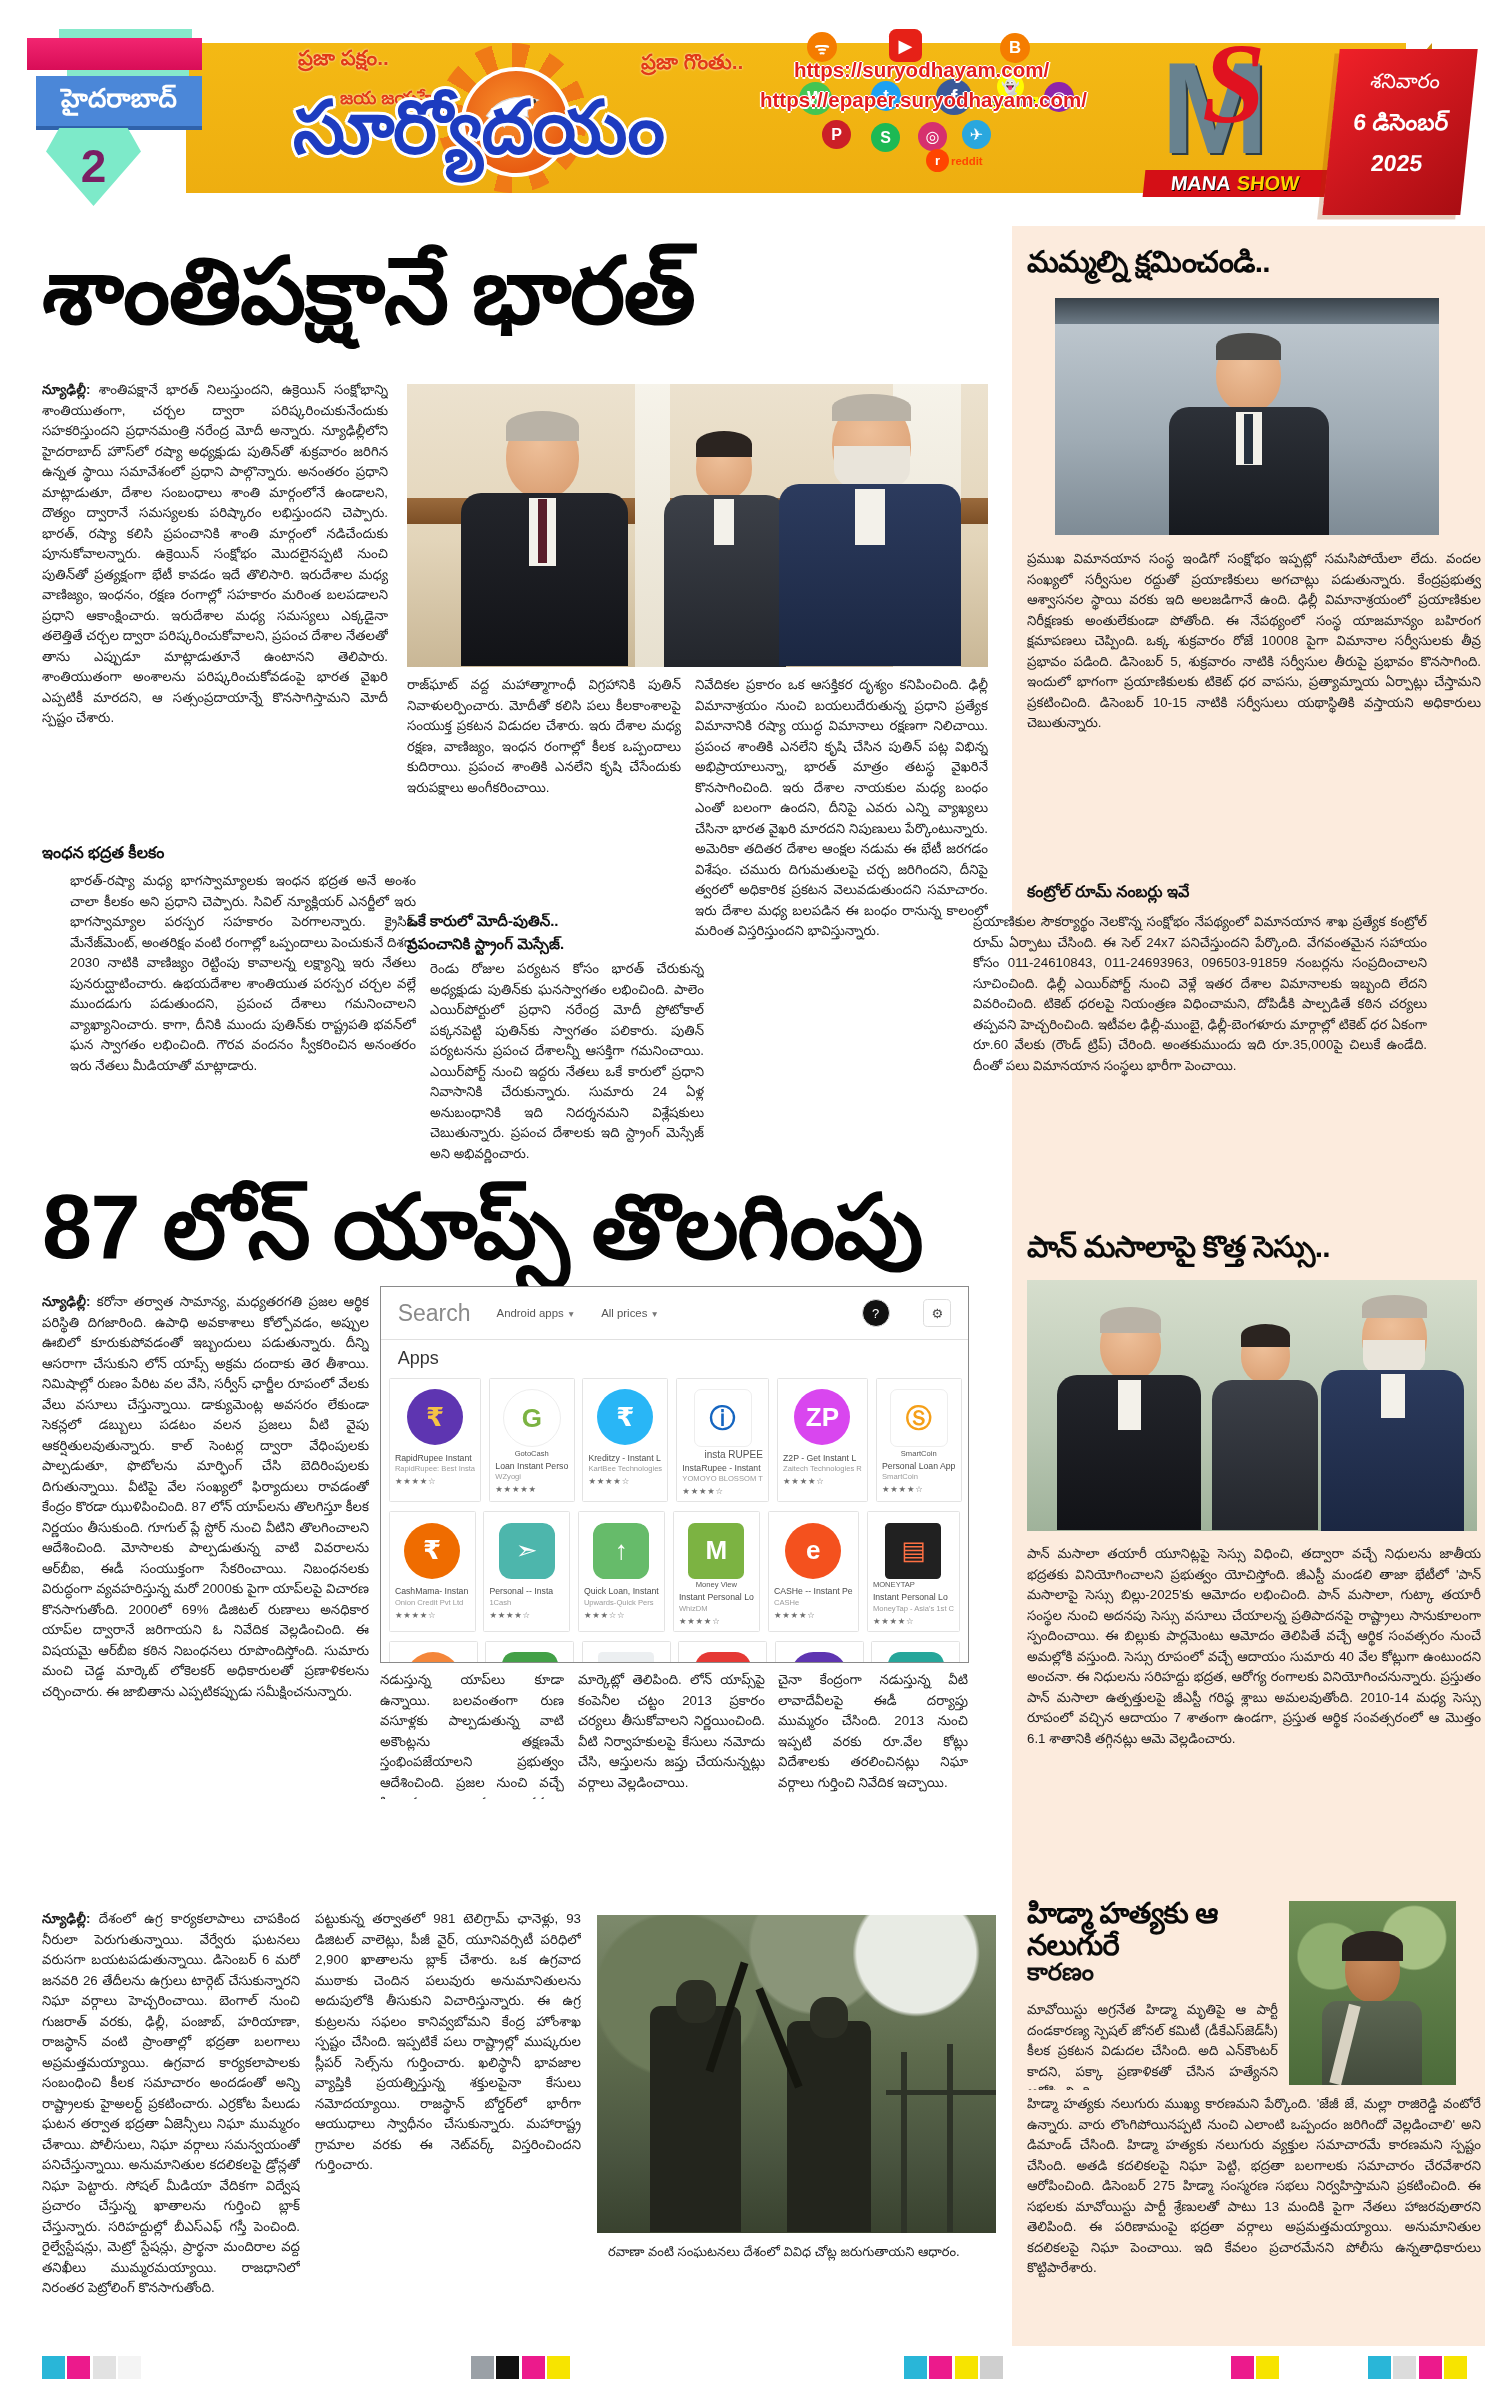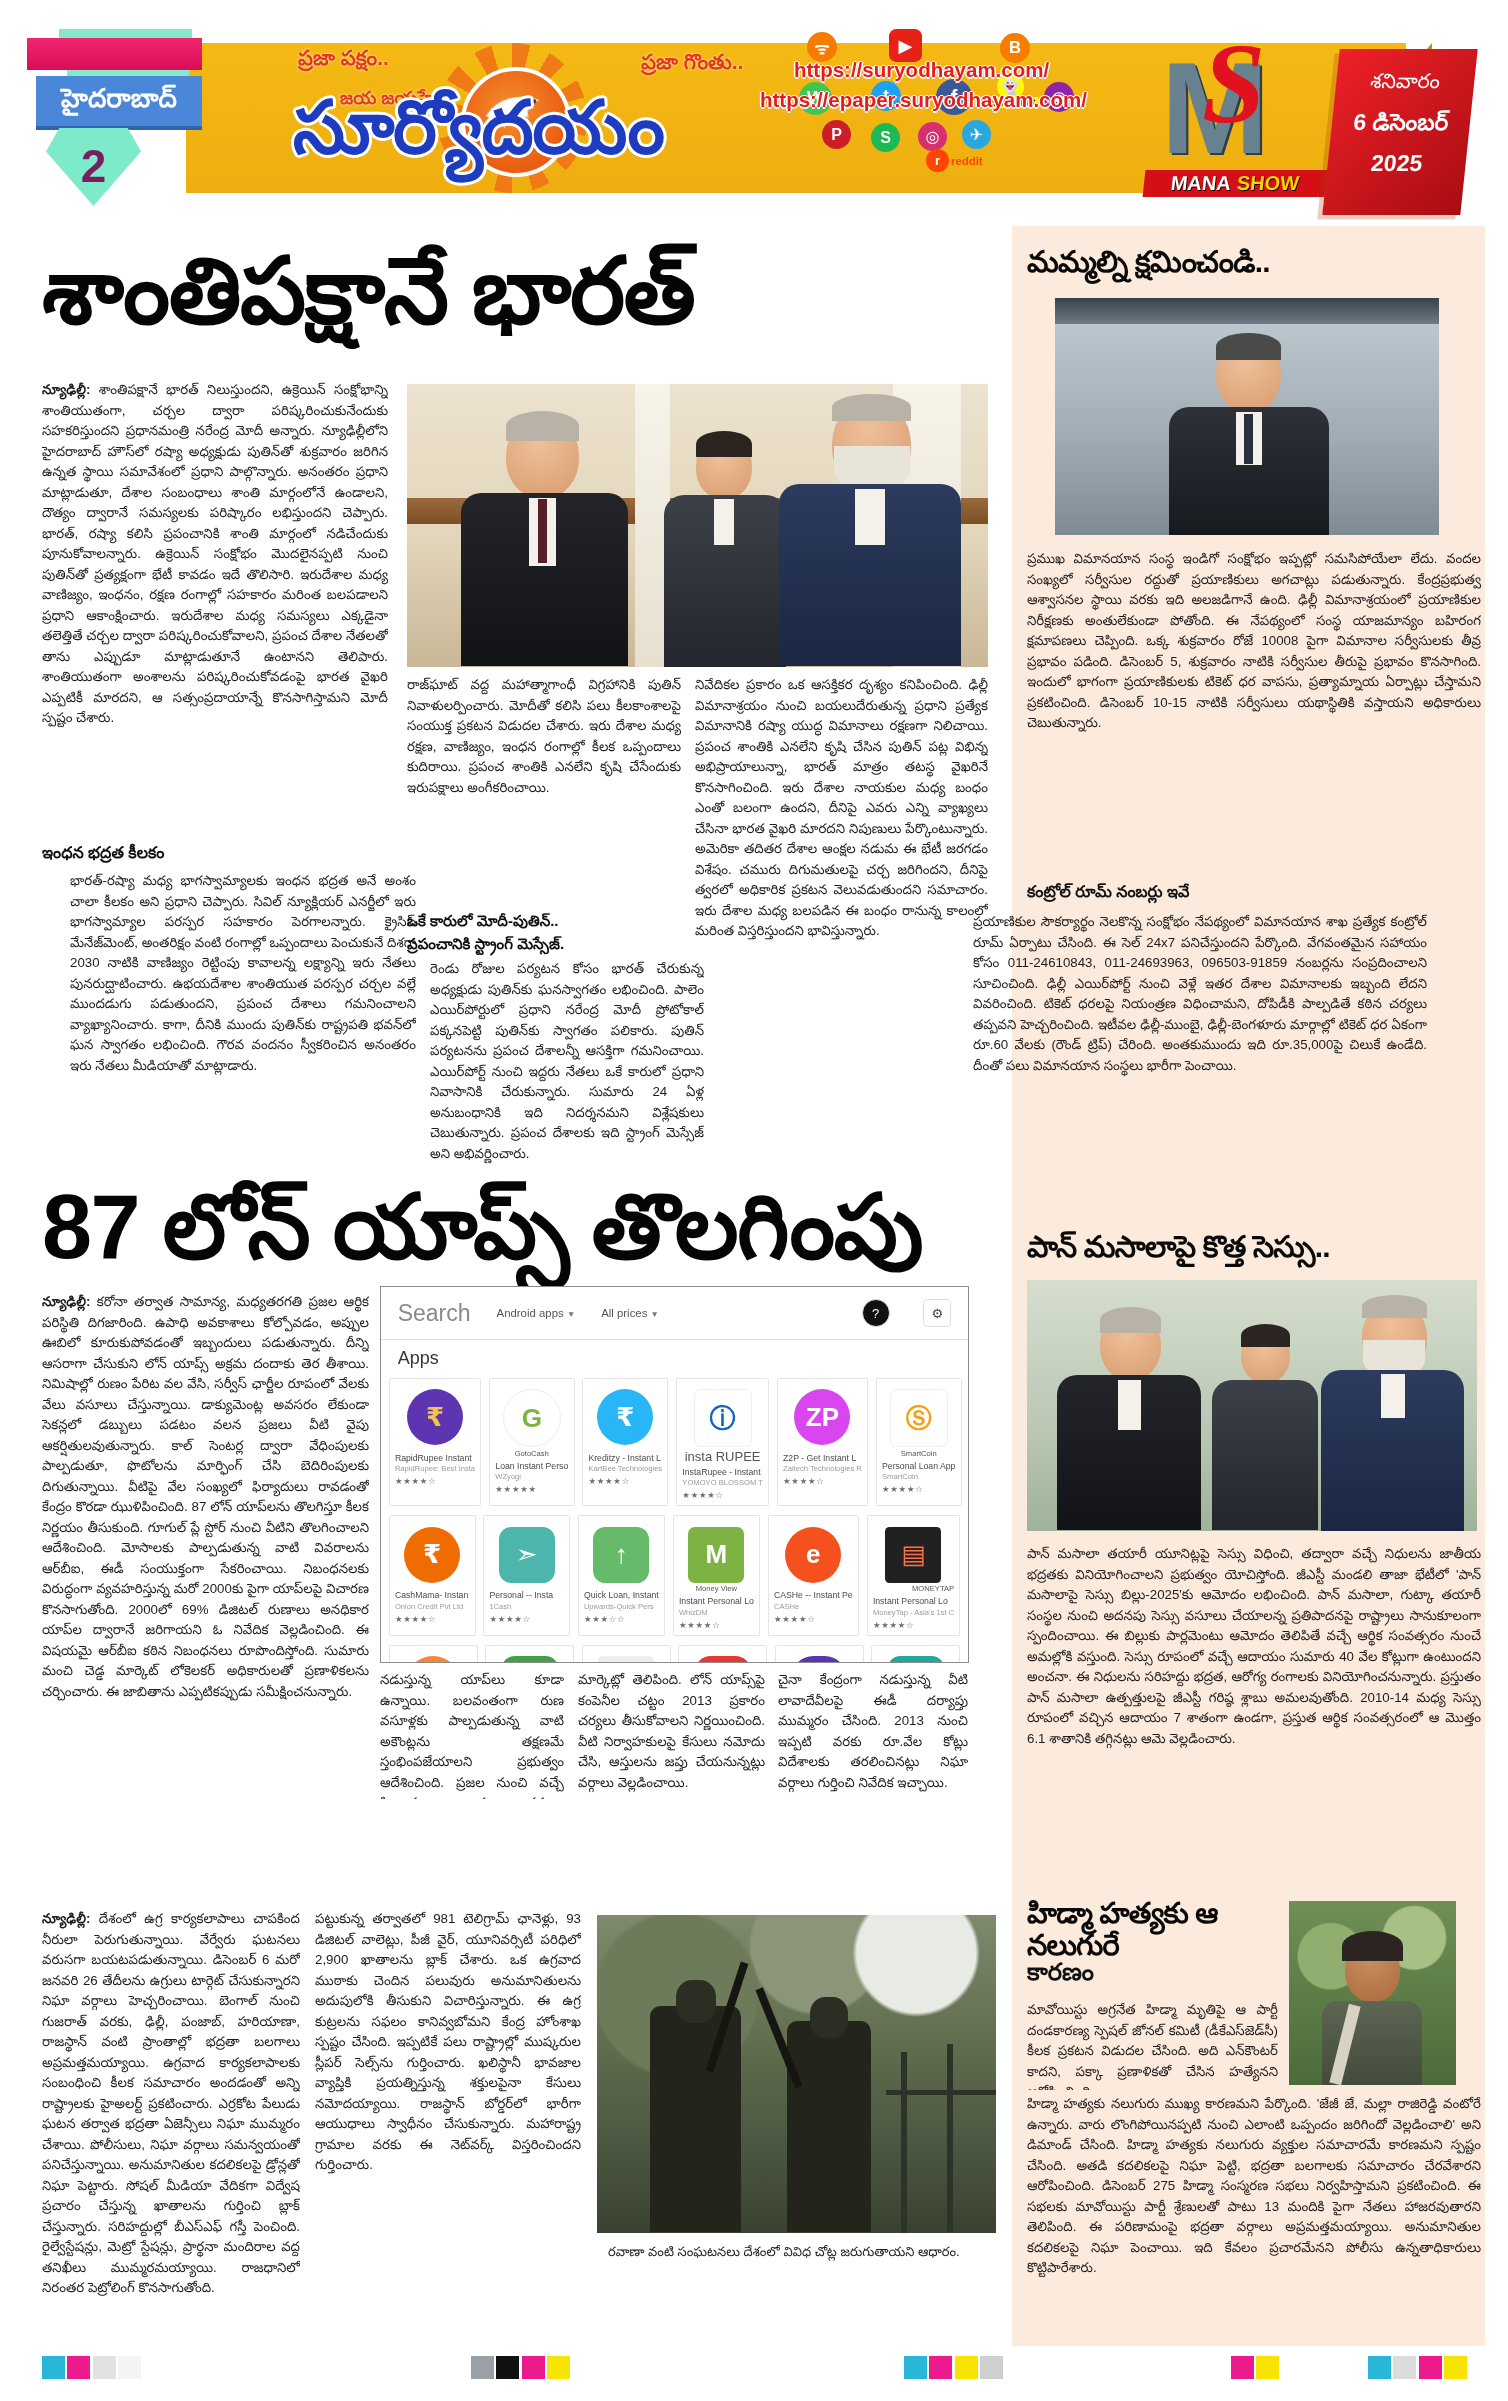--- a/index.html
+++ b/index.html
@@ -308,21 +308,21 @@
           <div class="app-stars">★★★★★</div>
         </div>
         <div class="app-card">
           <div class="app-icon" style="background: rgb(41, 182, 246); color: rgb(255, 255, 255); border-radius: 50%; font-size: 26px;">₹</div>
           <div class="app-name">Kreditzy - Instant L</div>
           <div class="app-dev">KartBee Technologies</div>
           <div class="app-stars">★★★★☆</div>
         </div>
         <div class="app-card">
           <div class="app-icon" style="background: rgb(255, 255, 255); color: rgb(21, 101, 192); border-radius: 12%; font-size: 26px; border: 0.8px solid rgb(238, 238, 238);">ⓘ</div>
-          <div style="font-size: 13px; text-align: center; color: rgb(85, 85, 85); margin: -6px 0px 3px;">insta RUPEE</div>
+          <div style="font-size: 10px; text-align: right; color: rgb(85, 85, 85); margin: -6px 0px 3px;">insta RUPEE</div>
           <div class="app-name">InstaRupee - Instant</div>
           <div class="app-dev">YOMOYO BLOSSOM T</div>
           <div class="app-stars">★★★★☆</div>
         </div>
         <div class="app-card">
           <div class="app-icon" style="background: #d946ef; color: rgb(255, 255, 255); border-radius: 50%; font-size: 26px;">ZP</div>
           <div class="app-name">Z2P - Get Instant L</div>
           <div class="app-dev">Zaitech Technologies R</div>
           <div class="app-stars">★★★★☆</div>
         </div>
@@ -361,21 +361,21 @@
           <div class="app-stars">★★★★☆</div>
         </div>
         <div class="app-card">
           <div class="app-icon" style="background: rgb(244, 81, 30); color: rgb(255, 255, 255); border-radius: 50%; font-size: 26px;">e</div>
           <div class="app-name">CASHe -- Instant Pe</div>
           <div class="app-dev">CASHe</div>
           <div class="app-stars">★★★★☆</div>
         </div>
         <div class="app-card">
           <div class="app-icon" style="background: rgb(33, 33, 33); color: rgb(255, 112, 67); border-radius: 8%; font-size: 26px;">▤</div>
-          <div style="font-size: 7.6px; text-align: right; color: rgb(85, 85, 85); margin: -6px 0px 3px;">MONEYTAP</div>
+          <div style="font-size: 7.6px; text-align: left; color: rgb(85, 85, 85); margin: -6px 0px 3px;">MONEYTAP</div>
           <div class="app-name">Instant Personal Lo</div>
           <div class="app-dev">MoneyTap - Asia's 1st C</div>
           <div class="app-stars">★★★★☆</div>
         </div>
       </div>
     <div class="card-grid" id="store-row-2">
         <div class="app-card">
           <div class="app-icon" style="background: rgb(244, 134, 58); color: rgb(47, 157, 180); border-radius: 50%; font-size: 26px;">▲</div>
         </div>
         <div class="app-card">

